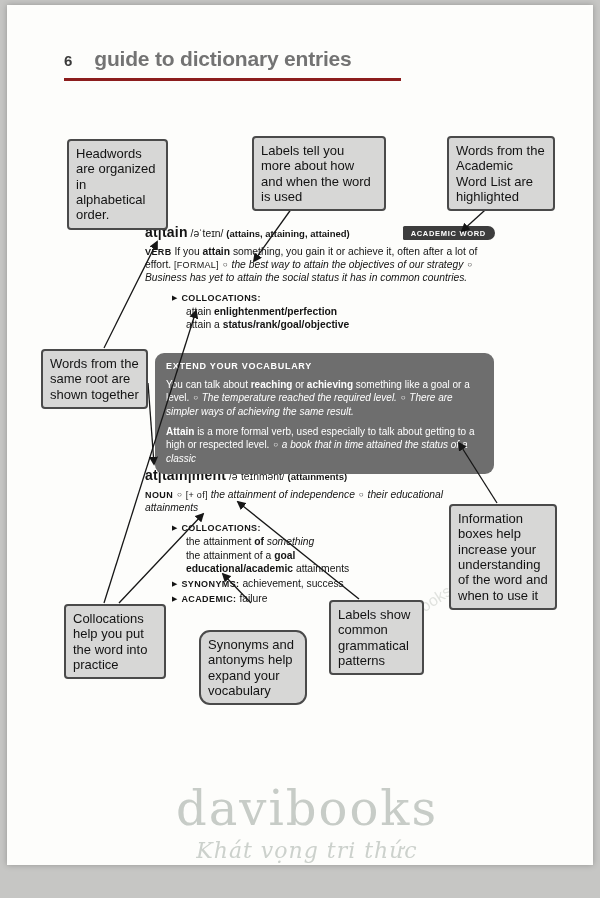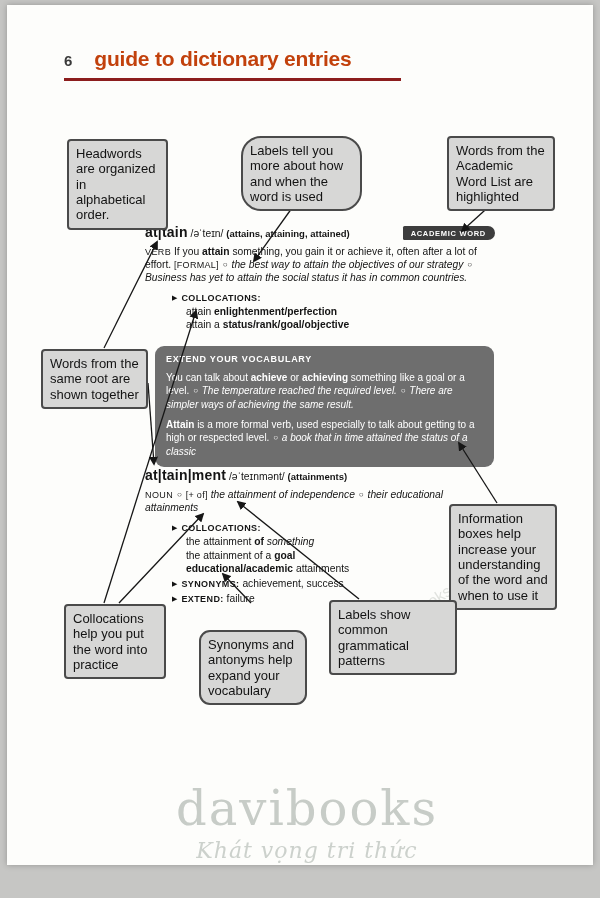--- a/index.html
+++ b/index.html
@@ -9,63 +9,63 @@
     font-family:"Liberation Sans","DejaVu Sans",sans-serif;
     color:#1a1a1a;
   }
   .page{
     position:absolute;left:7px;top:5px;width:586px;height:860px;
     background:#fdfdfb;box-shadow:0 0 6px rgba(0,0,0,.25);
   }
   
   .page-header{position:absolute;left:57px;top:42px;white-space:nowrap;}
   .page-num{font-size:15px;font-weight:bold;color:#3a3a3a;vertical-align:baseline;}
-  .page-title{font-size:21px;font-weight:bold;color:#c2410c;letter-spacing:-0.2px;margin-left:22px;}
+  .page-title{font-size:21px;font-weight:bold;color:#737373;letter-spacing:-0.2px;margin-left:22px;}
   .title-rule{position:absolute;left:57px;top:73px;width:337px;height:3px;background:#8c1d1d;}
   
   .callout{
     position:absolute;background:#d7d7d6;border:2px solid #4a4a4a;border-radius:4px;
     padding:5px 7px;font-size:13px;line-height:1.18;color:#131313;z-index:6;
     box-sizing:border-box;
   }
   .c-headwords{left:60px;top:134px;width:101px;}
-  .c-labels{left:234px;top:131px;width:121px;border-radius:20px;}
+  .c-labels{left:245px;top:131px;width:134px;}
   .c-academic{left:440px;top:131px;width:108px;}
   .c-sameroot{left:34px;top:344px;width:107px;}
   .c-info{left:442px;top:499px;width:108px;}
   .c-colloc{left:57px;top:599px;width:102px;}
   .c-syn{left:192px;top:625px;width:108px;border-radius:11px;}
-  .c-grammar{left:322px;top:595px;width:128px;}
+  .c-grammar{left:322px;top:595px;width:95px;}
   
   .arrows{position:absolute;left:0;top:0;pointer-events:none;z-index:5;}
   
   .entry{position:absolute;width:354px;font-size:10.3px;line-height:1.26;color:#141414;z-index:3;}
   .entry-attain{left:138px;top:219px;}
   .entry-attainment{left:138px;top:462px;}
   .headline{position:relative;margin-bottom:4px;}
   .hw{font-weight:bold;font-size:14px;letter-spacing:.2px;}
   .pron{font-size:10.3px;}
   .infl{font-weight:bold;font-size:9.5px;}
   .badge{
     position:absolute;right:4px;top:2px;background:#3d3d3d;color:#fff;
     font-size:7.5px;font-weight:bold;letter-spacing:.7px;
     padding:2.5px 9px 2.5px 8px;border-radius:2px 9px 9px 2px;
   }
-  .pos{font-size:9px;font-weight:normal;letter-spacing:.4px;}
+  .pos{font-size:9px;font-weight:bold;letter-spacing:.4px;}
   .reg{font-size:9px;letter-spacing:.3px;}
   .circ{font-size:8px;position:relative;top:-1px;margin:0 1px;}
   .colloc{margin-top:7px;padding-left:27px;}
   .marker{font-size:7px;position:relative;top:-1px;margin-right:4px;}
   .colloc-header{font-size:9px;font-weight:bold;letter-spacing:.4px;}
   .colloc-items{padding-left:14px;}
   .colloc-items > div{margin-top:1px;}
   .rel-line{margin-top:2px;}
   
   .extend{
-    position:absolute;left:148px;top:341px;width:339px;box-sizing:border-box;
+    position:absolute;left:148px;top:348px;width:339px;box-sizing:border-box;
     background:#6e6e6e;border-radius:9px;padding:8px 11px 9px;color:#fff;
     font-size:10px;line-height:1.32;z-index:4;
   }
   .extend-header{font-size:9px;font-weight:bold;letter-spacing:.7px;margin-bottom:5px;}
   .extend p{margin:0;}
   .extend p + p{margin-top:7px;}
   
   .wm{position:absolute;left:0;width:600px;text-align:center;z-index:2;pointer-events:none;}
   .wm-1{top:775px;font-family:"DejaVu Serif",serif;font-size:48px;color:#c7ccc7;letter-spacing:2px;}
   .wm-2{top:833px;font-family:"DejaVu Serif",serif;font-style:italic;font-size:22px;color:#ccd1cc;letter-spacing:1px;}
@@ -161,21 +161,21 @@
           <b>status/rank/goal/objective</b>
         </div>
       </div>
     </div>
   </div>
 
   <div class="extend">
     <div class="extend-header">EXTEND YOUR VOCABULARY</div>
     <p>
       <span>You can talk about</span>
-      <b>achieve</b>
+      <b>reaching</b>
       <span>or</span>
       <b>achieving</b>
       <span>something like a goal or a level.</span>
       <span class="circ">○</span>
       <i>The temperature reached the required level.</i>
       <span class="circ">○</span>
       <i>There are simpler ways of achieving the same result.</i>
     </p>
     <p>
       <b>Attain</b>
@@ -216,21 +216,21 @@
         <div>
           <b>educational/academic</b>
           <span>attainments</span>
         </div>
       </div>
       <div class="rel-line">
         <span class="marker">▶</span><span class="colloc-header">SYNONYMS:</span>
         <span>achievement, success</span>
       </div>
       <div class="rel-line">
-        <span class="marker">▶</span><span class="colloc-header">EXTEND:</span>
+        <span class="marker">▶</span><span class="colloc-header">ACADEMIC:</span>
         <span>failure</span>
       </div>
     </div>
   </div>
 
   <div class="wm-diag">www.davibooks.vn</div>
   <div class="wm wm-1">davibooks</div>
   <div class="wm wm-2">Khát vọng tri thức</div>
 
 </div>

